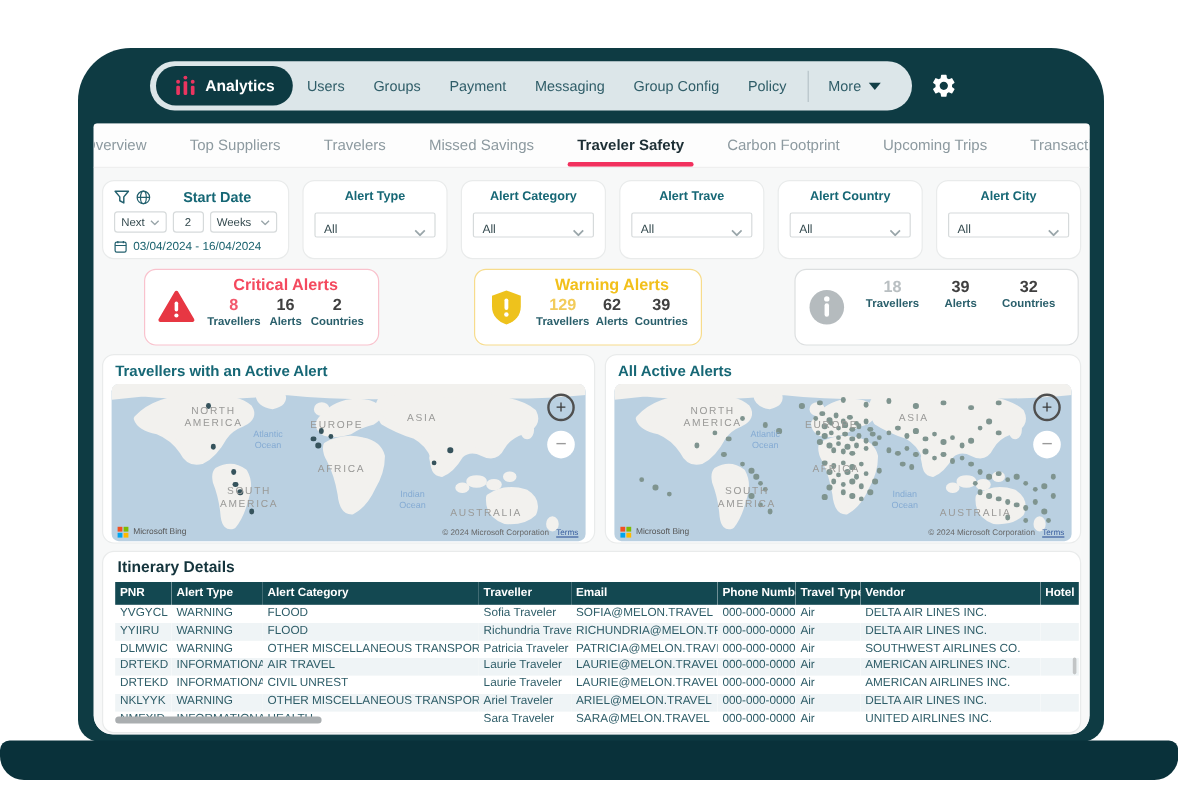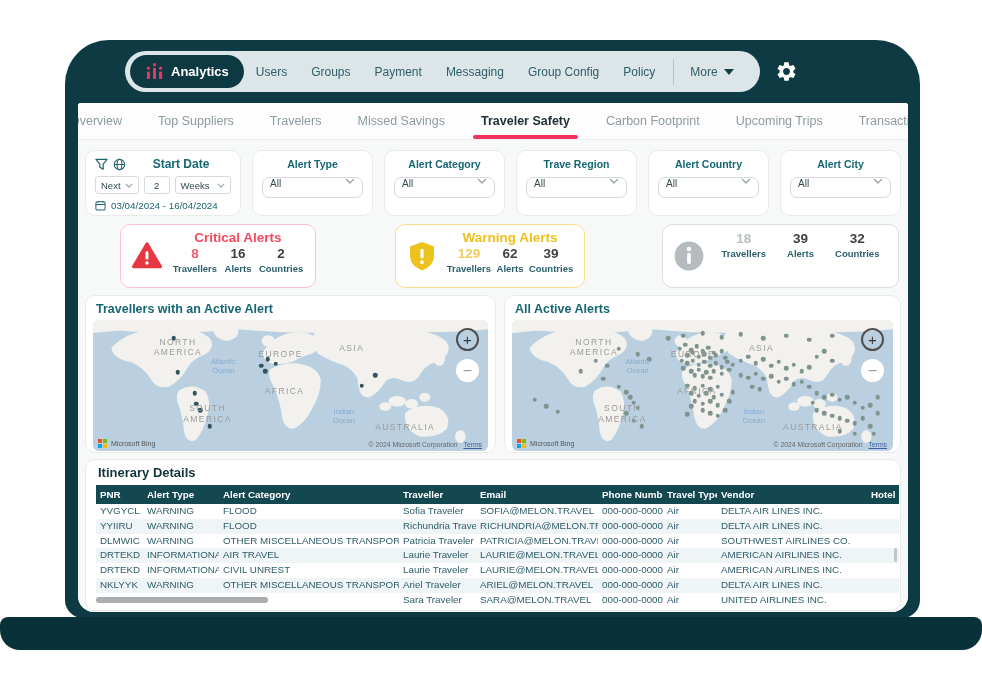--- a/index.html
+++ b/index.html
@@ -38,21 +38,21 @@
   .start-date-card { width:156px; height:66px; position:relative; padding:6px 9px 0 9px; flex:0 0 auto; }
   .sd-head { display:flex; align-items:center; gap:5px; }
   .sd-title { flex:1; text-align:center; font-size:12px; font-weight:bold; color:#166775; }
   .sd-row { display:flex; gap:5px; margin-top:5px; }
   .sd-box { height:18px; border:1px solid #d6dadb; border-radius:3px; display:flex; align-items:center; padding:0 5px; font-size:9.5px; color:#33494e; gap:4px; background:#fff; cursor:pointer; }
   .sd-box.amount { width:26px; justify-content:center; cursor:text; }
   .sd-box.unit { flex:1; justify-content:space-between; }
   .sd-range { display:flex; align-items:center; gap:5px; margin-top:6px; font-size:9.8px; color:#1d6470; font-weight:500; }
   .filter-card { flex:1; height:66px; padding:7px 9px 0 9px; }
   .filter-title { text-align:center; font-size:10.5px; font-weight:bold; color:#166775; }
-  .select-box { margin-top:7px; height:21px; border:1px solid #d6dadb; border-radius:7px; display:flex; align-items:flex-start; padding:0 7px; background:#fff; cursor:pointer; }
+  .select-box { margin-top:7px; height:21px; border:1px solid #d6dadb; border-radius:2px; display:flex; align-items:flex-end; padding:0 7px; background:#fff; cursor:pointer; }
   .select-value { flex:1; font-size:10px; color:#33494e; }
 
   
   .alerts-row { display:flex; margin-top:8px; height:64px; }
   .alert-card { position:relative; background:#fff; border:1.6px solid #ddd; border-radius:10px; padding:5px 8px 0 48px; cursor:pointer; }
   .alert-card.c0 { width:196px; margin-left:35px; }
   .alert-card.c1 { width:190px; margin-left:79px; }
   .alert-card.c2 { width:237px; margin-left:77px; }
   .alert-icon { position:absolute; left:10px; top:50%; transform:translateY(-50%); width:32px; height:32px; }
   .alert-icon svg { width:100%; height:100%; }
@@ -225,21 +225,21 @@
             <div class="card filter-card">
               <div class="filter-title">Alert Category</div>
               <div class="select-box">
                 <span class="select-value">All</span>
                 <svg width="10" height="6" viewBox="0 0 10 6" stroke="#9aa6aa" fill="none" stroke-width="1.4">
                   <path d="M1 1 L5 5 L9 1"></path>
                 </svg>
               </div>
             </div>
             <div class="card filter-card">
-              <div class="filter-title">Trave Region</div>
+              <div class="filter-title">Alert Trave</div>
               <div class="select-box">
                 <span class="select-value">All</span>
                 <svg width="10" height="6" viewBox="0 0 10 6" stroke="#9aa6aa" fill="none" stroke-width="1.4">
                   <path d="M1 1 L5 5 L9 1"></path>
                 </svg>
               </div>
             </div>
             <div class="card filter-card">
               <div class="filter-title">Alert Country</div>
               <div class="select-box">

